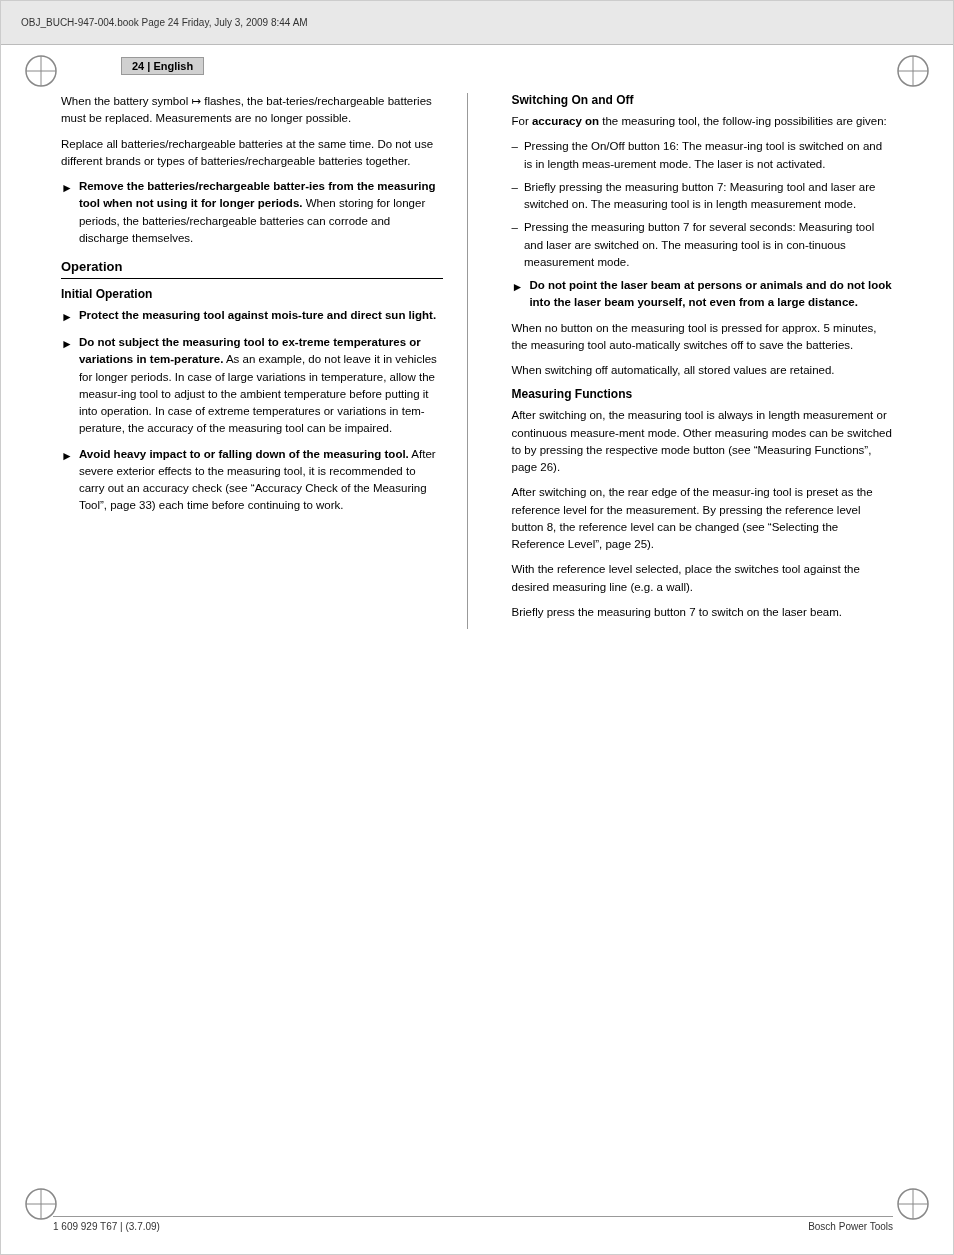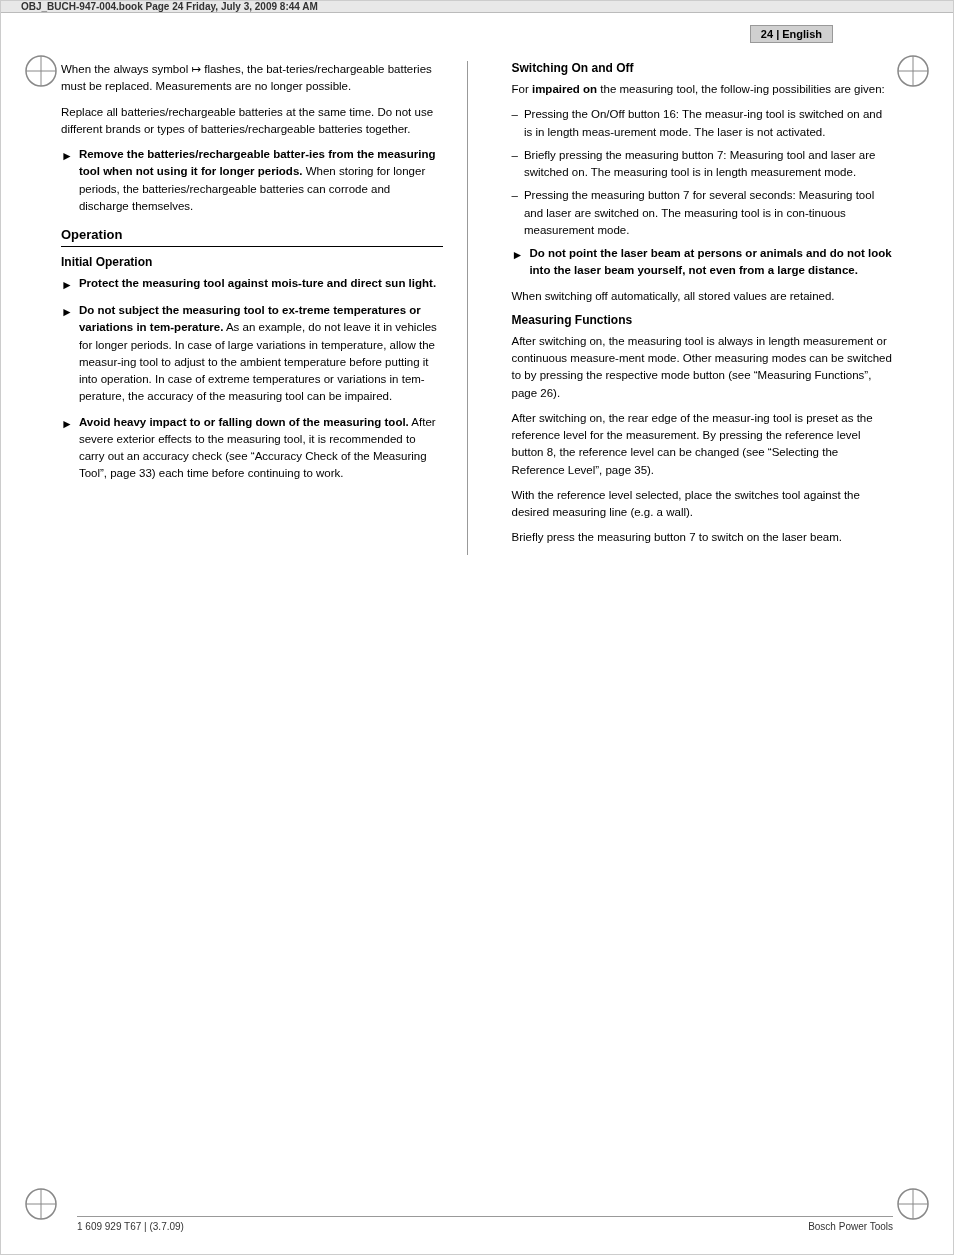--- a/index.html
+++ b/index.html
@@ -18,25 +18,24 @@
       min-height: 1255px;
       background: #fff;
       position: relative;
       border: 1px solid #ccc;
     }
 
     
     .top-header {
       background: #e8e8e8;
       border-bottom: 1px solid #bbb;
-      padding: 0 20px;
+      padding: 16px 20px;
       font-size: 10px;
       color: #333;
       display: flex;
-      font-weight: bold;
     }
 
     
     .corner-mark {
       position: absolute;
       width: 40px;
       height: 40px;
     }
     .corner-mark svg {
       width: 40px;
@@ -142,33 +141,32 @@
     }
 
     .dash-char {
       flex-shrink: 0;
     }
 
     
     .page-footer {
       position: absolute;
       bottom: 22px;
-      left: 76px;
+      left: 52px;
       right: 60px;
       display: flex;
       justify-content: space-between;
       font-size: 10px;
       color: #333;
       border-top: 1px solid #999;
       padding-top: 4px;
     }
 
     .page-header-section {
       margin: 0 60px 10px 60px;
-      text-align: right;
     }
   </style>
 </head>
 <body>
 
 <div class="page-outer">
 
   <div class="top-header">
     <span>OBJ_BUCH-947-004.book  Page 24  Friday, July 3, 2009  8:44 AM</span>
   </div>
@@ -205,21 +203,21 @@
   <div class="page-header-section">
     <div class="page-num-bar">
       <span class="page-num-label">24 | English</span>
     </div>
   </div>
 
   <div class="content-area">
 
     <div class="col-left">
 
-      <p>When the always symbol ↦ flashes, the bat-teries/rechargeable batteries must be replaced. Measurements are no longer possible.</p>
+      <p>When the battery symbol ↦ flashes, the bat-teries/rechargeable batteries must be replaced. Measurements are no longer possible.</p>
       <p>Replace all batteries/rechargeable batteries at the same time. Do not use different brands or types of batteries/rechargeable batteries together.</p>
 
       <div class="bullet-item">
         <span class="bullet-arrow">►</span>
         <span class="bullet-text">
           <strong>Remove the batteries/rechargeable batter-ies from the measuring tool when not using it for longer periods.</strong><span> When storing for longer periods, the batteries/rechargeable batteries can corrode and discharge themselves.</span>
         </span>
       </div>
 
       <div class="section-title">Operation</div>
@@ -249,21 +247,21 @@
       </div>
 
     </div>
 
     <div class="divider-h"></div>
 
     <div class="col-right">
 
       <div class="subsection-title">Switching On and Off</div>
 
-      <p>For <strong>impaired on</strong> <span>the measuring tool, the follow-ing possibilities are given:</span></p>
+      <p>For <strong>accuracy on</strong> <span>the measuring tool, the follow-ing possibilities are given:</span></p>
 
       <div class="dash-item">
         <span class="dash-char">–</span>
         <span>Pressing the On/Off button 16: The measur-ing tool is switched on and is in length meas-urement mode. The laser is not activated.</span>
       </div>
 
       <div class="dash-item">
         <span class="dash-char">–</span>
         <span>Briefly pressing the measuring button 7: Measuring tool and laser are switched on. The measuring tool is in length measurement mode.</span>
       </div>
@@ -274,28 +272,29 @@
       </div>
 
       <div class="bullet-item">
         <span class="bullet-arrow">►</span>
         <span class="bullet-text">
           <strong>Do not point the laser beam at persons or animals and do not look into the laser beam yourself, not even from a large distance.</strong>
         </span>
       </div>
 
 
+      <p>When no button on the measuring tool is pressed for approx. 5 minutes, the measuring tool auto-matically switches off to save the batteries.</p>
 
       <p>When switching off automatically, all stored values are retained.</p>
 
       <div class="subsection-title">Measuring Functions</div>
 
       <p>After switching on, the measuring tool is always in length measurement or continuous measure-ment mode. Other measuring modes can be switched to by pressing the respective mode button (see “Measuring Functions”, page 26).</p>
 
-      <p>After switching on, the rear edge of the measur-ing tool is preset as the reference level for the measurement. By pressing the reference level button 8, the reference level can be changed (see “Selecting the Reference Level”, page 35).</p>
+      <p>After switching on, the rear edge of the measur-ing tool is preset as the reference level for the measurement. By pressing the reference level button 8, the reference level can be changed (see “Selecting the Reference Level”, page 25).</p>
 
 
       <p>With the reference level selected, place the switches tool against the desired measuring line (e.g. a wall).</p>
 
       <p>Briefly press the measuring button 7 to switch on the laser beam.</p>
 
     </div>
   </div>
 
   <div class="page-footer">

